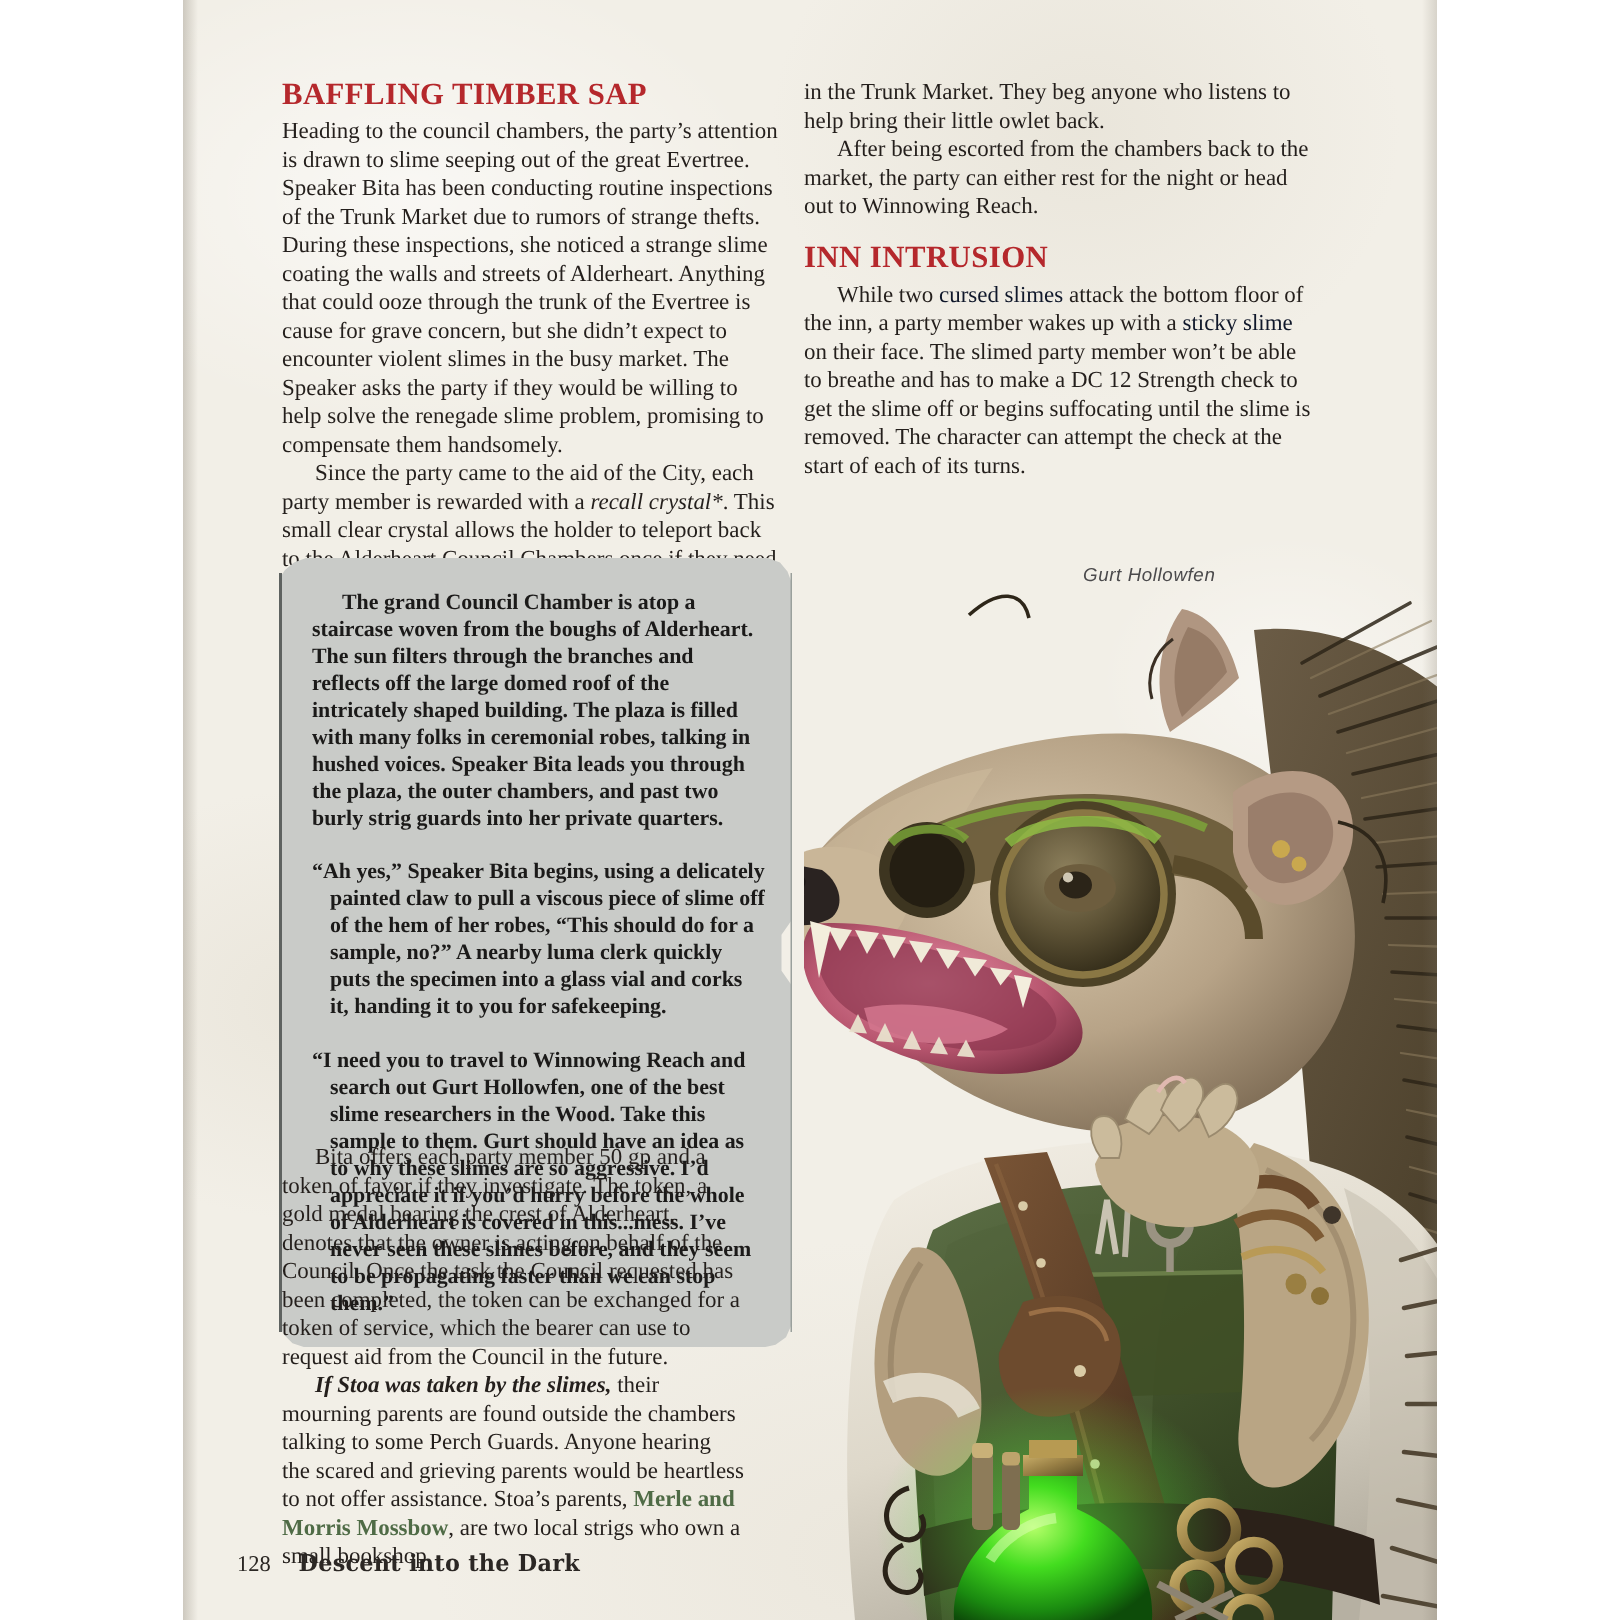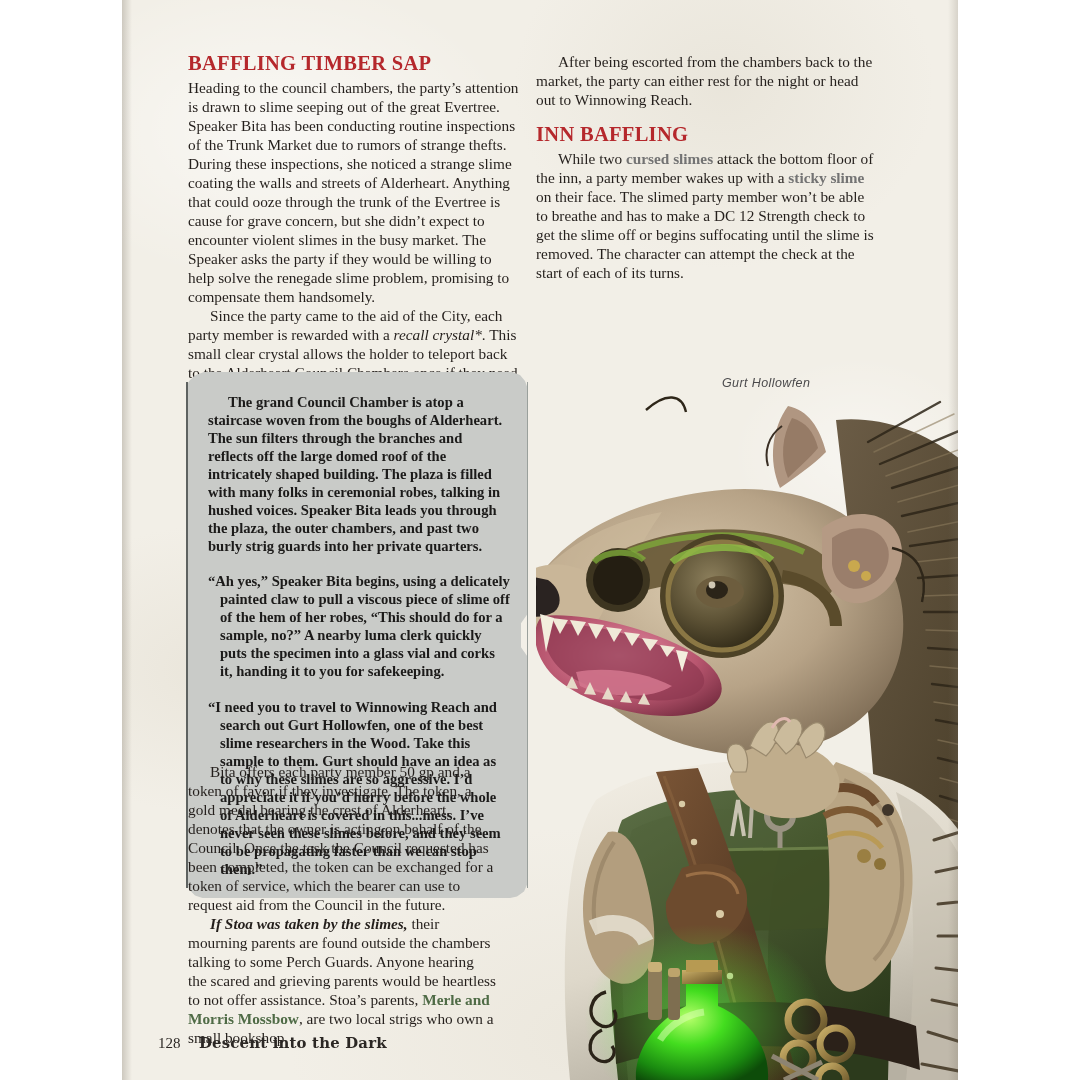--- a/index.html
+++ b/index.html
@@ -52,21 +52,21 @@
   p.body{
     margin:0;
     font-size:15.3px;
     line-height:1.245;
     color:#241f1c;
     text-align:left;
   }
   p.body.ind{text-indent:22px;}
   .ital{font-style:italic;}
   .bital{font-style:italic;font-weight:bold;}
-  .link-blue{color:#737373;font-weight:bold;margin-top:34px;}
+  .link-blue{color:#0f172a;font-weight:normal;margin-top:34px;}
   .link-green{color:#4f6b46;font-weight:bold;}
 
   
   #callout{
     position:absolute;left:64px;top:372px;width:342px;z-index:22;
   }
   #callout .bg{
     position:absolute;inset:0;
     background:#c9cbc8;
     clip-path: polygon(
@@ -459,23 +459,24 @@
       <p class="quote hang">“I need you to travel to Winnowing Reach and search out Gurt Hollowfen, one of the best slime researchers in the Wood. Take this sample to them. Gurt should have an idea as to why these slimes are so aggressive. I’d appreciate it if you’d hurry before the whole of Alderheart is covered in this...mess. I’ve never seen these slimes before, and they seem to be propagating faster than we can stop them.”</p>
     </div>
   </div>
 
   <div class="col" id="col-left-lower" style="left:66px;top:762px;width:308px;z-index:25;">
     <p class="body ind">Bita offers each party member 50 gp and a token of favor if they investigate. The token, a gold medal bearing the crest of Alderheart, denotes that the owner is acting on behalf of the Council. Once the task the Council requested has been completed, the token can be exchanged for a token of service, which the bearer can use to request aid from the Council in the future.</p>
     <p class="body ind"><span class="bital">If Stoa was taken by the slimes,</span><span> their mourning parents are found outside the chambers talking to some Perch Guards. Anyone hearing the scared and grieving parents would be heartless to not offer assistance. Stoa’s parents, </span><span class="link-green">Merle and Morris Mossbow</span><span>, are two local strigs who own a small bookshop</span></p>
   </div>
 
   <div class="col" id="col-right">
+    <p class="body">in the Trunk Market. They beg anyone who listens to help bring their little owlet back.</p>
     <p class="body ind">After being escorted from the chambers back to the market, the party can either rest for the night or head out to Winnowing Reach.</p>
 
-    <h2 class="sect">INN BAFFLING</h2>
+    <h2 class="sect">INN INTRUSION</h2>
     <p class="body ind"><span>While two </span><span class="link-blue">cursed slimes</span><span> attack the bottom floor of the inn, a party member wakes up with a </span><span class="link-blue">sticky slime</span><span> on their face. The slimed party member won’t be able to breathe and has to make a DC 12 Strength check to get the slime off or begins suffocating until the slime is removed. The character can attempt the check at the start of each of its turns.</span></p>
   </div>
 
   <div id="caption">Gurt Hollowfen</div>
 
   <div id="footer">
     <span id="folio">128</span>
     <span id="booktitle">Descent into the Dark</span>
   </div>
 

